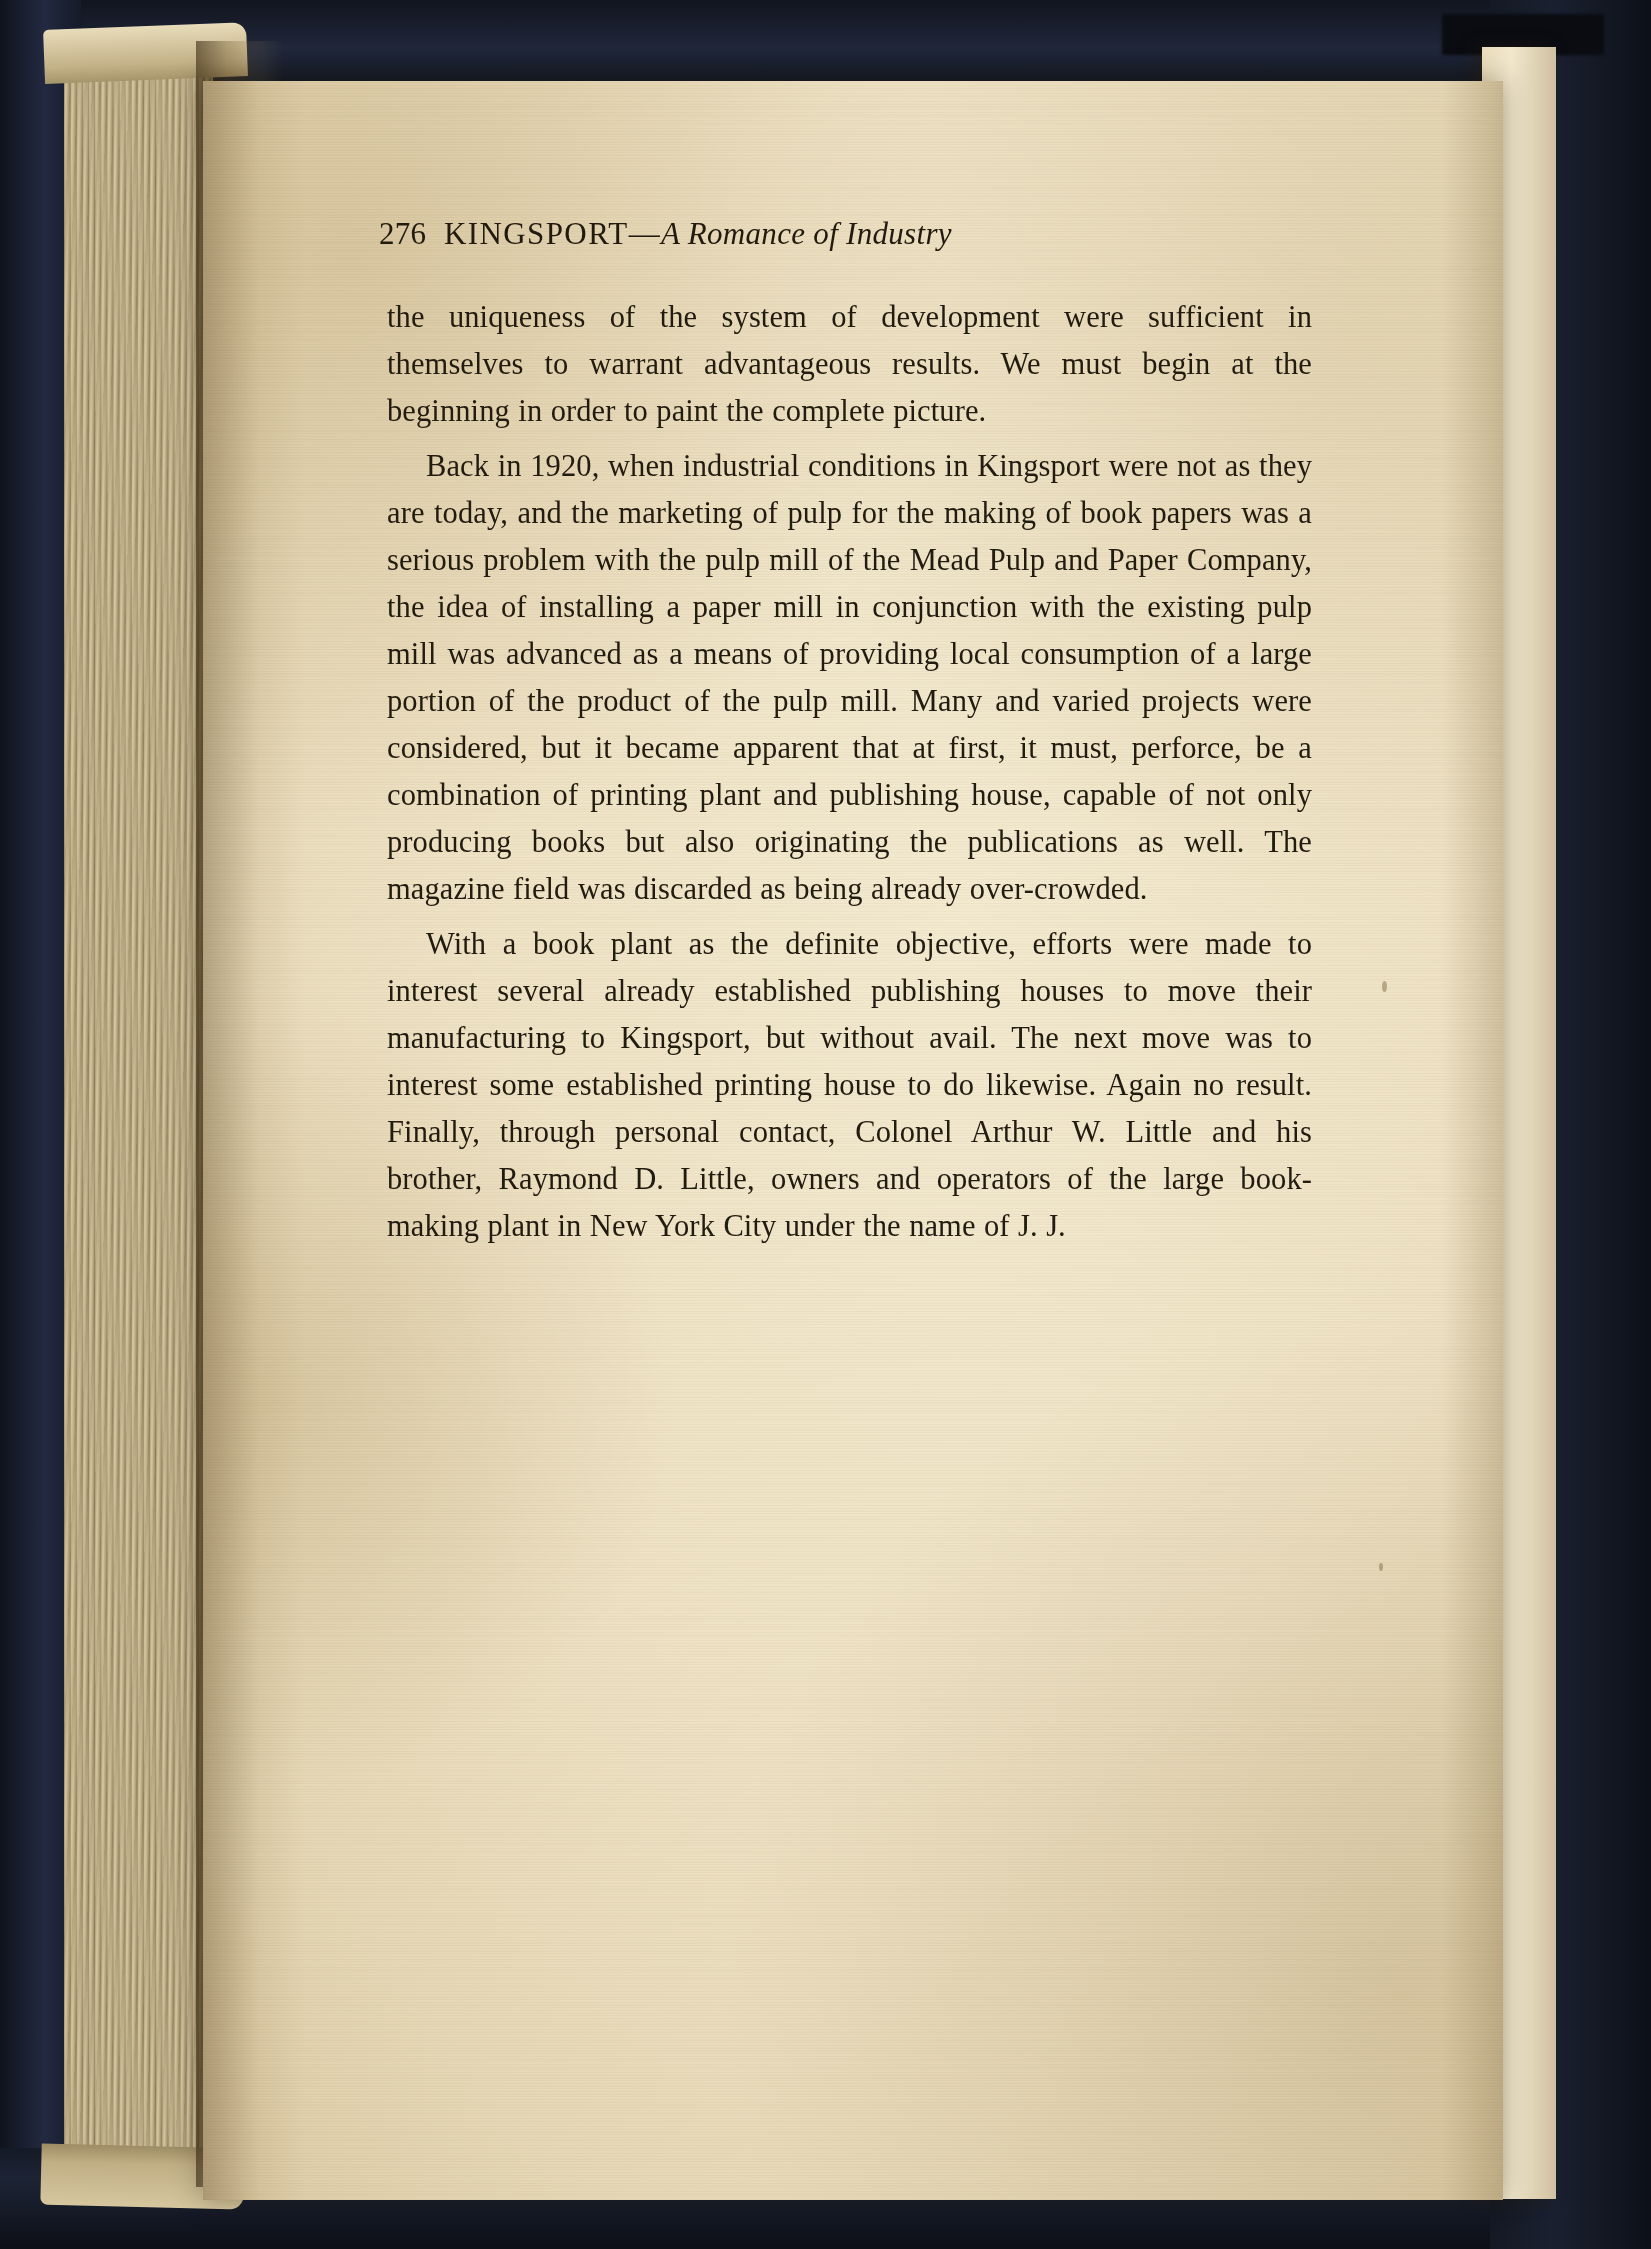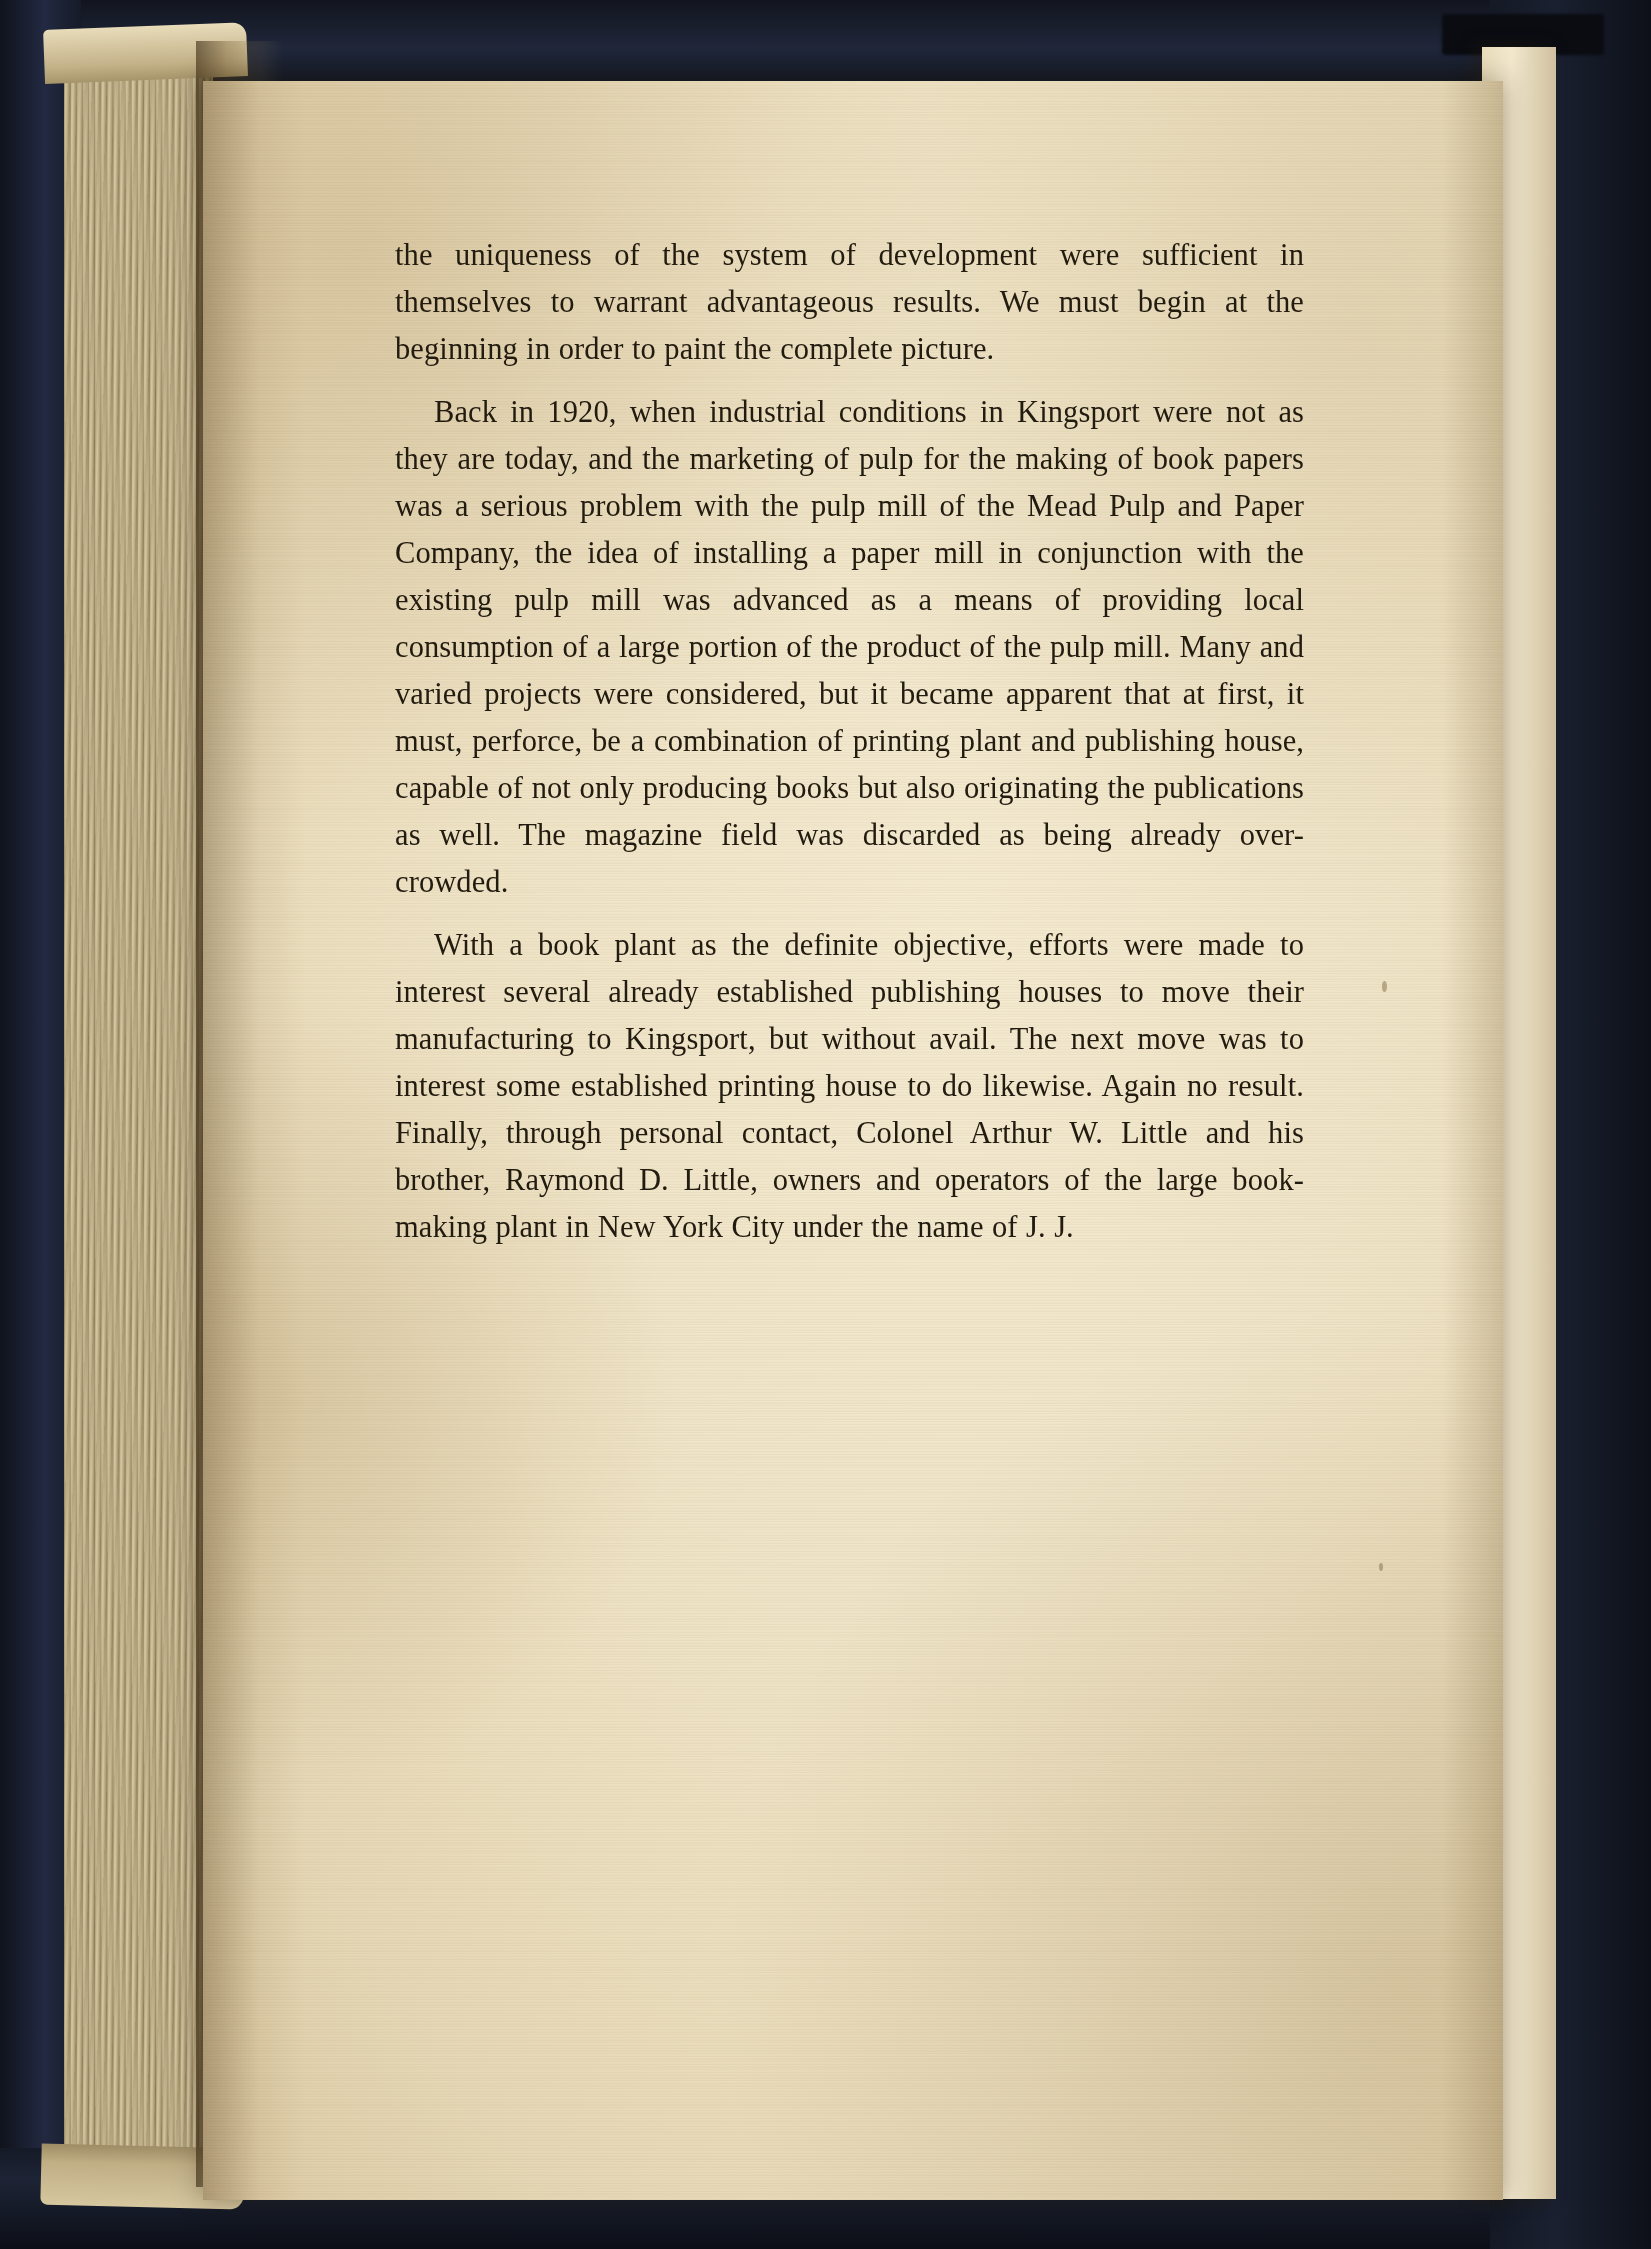--- a/index.html
+++ b/index.html
@@ -184,21 +184,21 @@
   }
   .running-head .book-title {
     font-family: "Liberation Serif", serif;
     letter-spacing: 1.4px;
   }
   .running-head .subtitle {
     font-style: italic;
   }
 
   p.body {
-    margin: 16px;
+    margin: 8px;
     color: #241d11;
     font-size: 30.5px;
     line-height: 47px;
     text-align: justify;
     text-justify: inter-word;
     letter-spacing: 0.1px;
     word-spacing: 0.7px;
   }
   p.body + p.body { margin-top: 0; }
   p.indent { text-indent: 39px; }
@@ -246,20 +246,23 @@
     <div class="stain-a"></div>
     <div class="edge-shadow"></div>
     <div class="edge-right"></div>
     <div class="texture"></div>
 
     <div class="speck" style="left:1179px; top:900px; width:4.7px; height:10.8px;"></div>
     <div class="speck" style="left:1176px; top:1482px; width:4.1px; height:8.1px;"></div>
 
     <div class="content">
 
+      <div class="running-head">
+        <span class="folio">276</span><span class="book-title">KINGSPORT—</span><span class="subtitle">A Romance of Industry</span>
+      </div>
 
       <p class="body">the uniqueness of the system of development were sufficient in themselves to warrant advantageous results.  We must begin at the beginning in order to paint the complete picture.</p>
       <p class="body indent">Back in 1920, when industrial conditions in Kingsport were not as they are today, and the marketing of pulp for the making of book papers was a serious problem with the pulp mill of the Mead Pulp and Paper Company, the idea of installing a paper mill in conjunction with the existing pulp mill was advanced as a means of providing local consumption of a large portion of the product of the pulp mill.  Many and varied projects were considered, but it became apparent that at first, it must, perforce, be a combination of printing plant and publishing house, capable of not only producing books but also originating the publications as well.  The magazine field was discarded as being already over-crowded.</p>
       <p class="body indent">With a book plant as the definite objective, efforts were made to interest several already established publishing houses to move their manufacturing to Kingsport, but without avail.  The next move was to interest some established printing house to do likewise.  Again no result.  Finally, through personal contact, Colonel Arthur W. Little and his brother, Raymond D. Little, owners and operators of the large book-making plant in New York City under the name of J. J.</p>
 
     </div>
   </div>
 
 </div>
 

